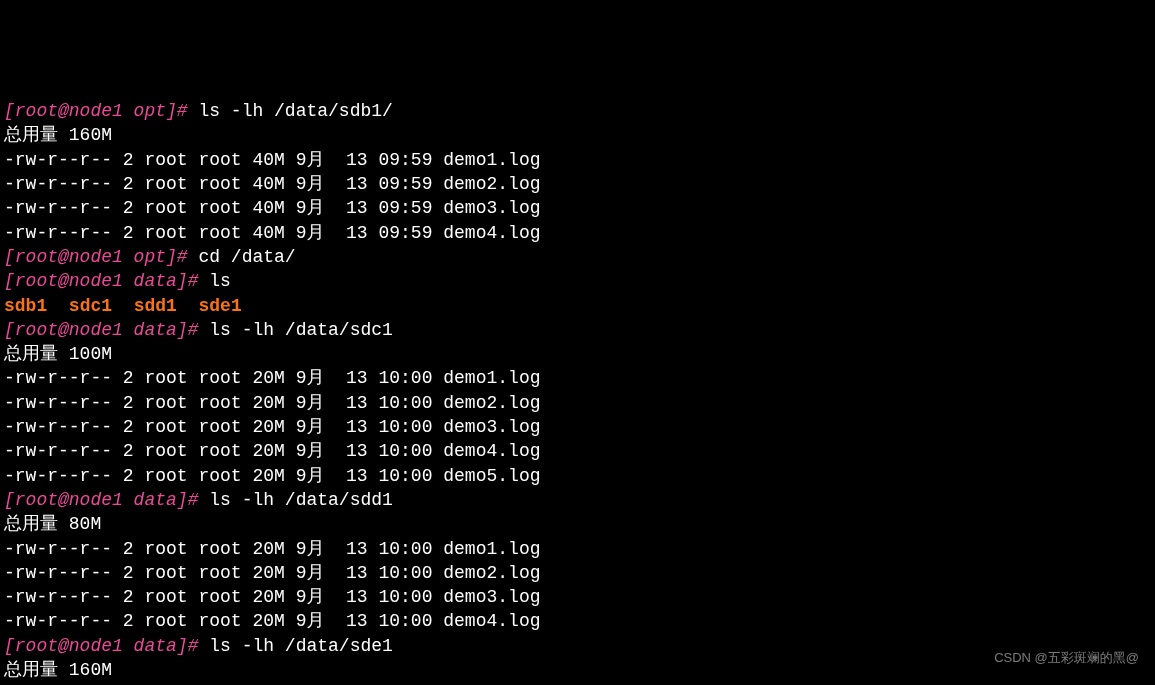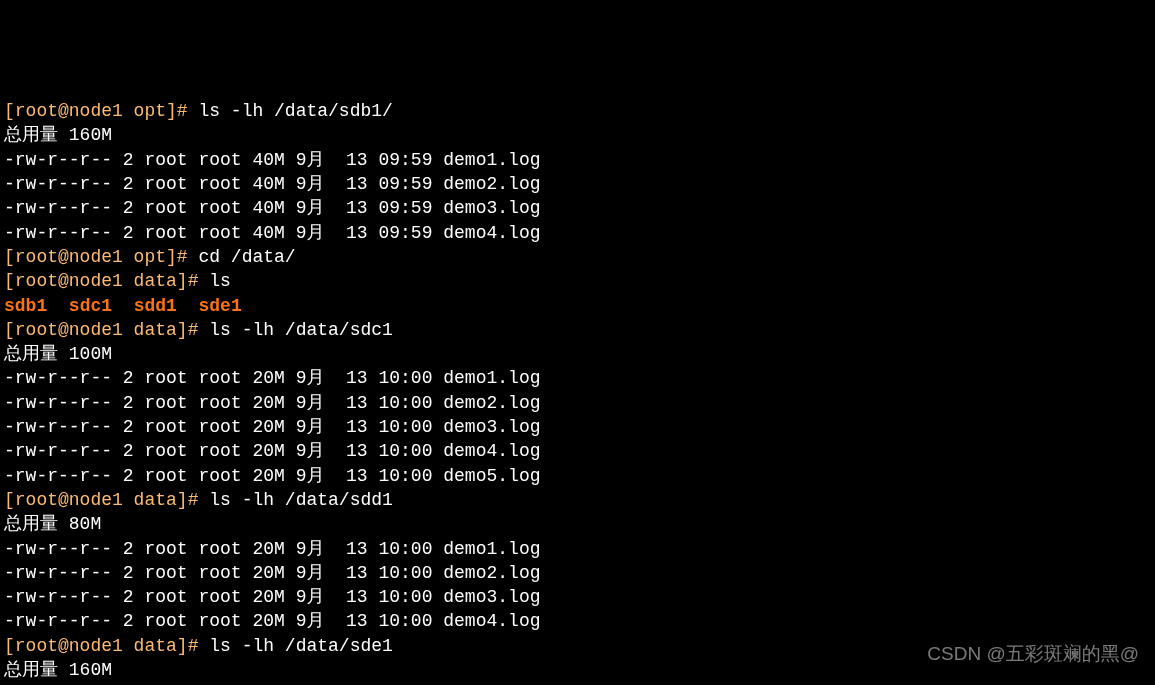--- a/index.html
+++ b/index.html
@@ -20,32 +20,33 @@
       position: relative;
       white-space: pre;
     }
     .terminal {
       white-space: pre;
     }
     .line {
       display: block;
     }
     .prompt {
-      color: #fdba74;
+      color: #ec4899;
+      font-style: italic;
     }
     .dir-blue {
       color: #f97316;
       font-weight: bold;
     }
     .watermark {
       position: absolute;
       bottom: 18px;
       right: 16px;
       color: rgba(220, 220, 220, 0.55);
-      font-size: 19px;
+      font-size: 13px;
       font-family: sans-serif;
     }
   </style>
 </head>
 <body>
 
 
 
 <div class="terminal" id="terminal"><span class="line"><span class="prompt">[root@node1 opt]# </span><span>ls -lh /data/sdb1/</span></span><span class="line">总用量 160M</span><span class="line">-rw-r--r-- 2 root root 40M 9月  13 09:59 demo1.log</span><span class="line">-rw-r--r-- 2 root root 40M 9月  13 09:59 demo2.log</span><span class="line">-rw-r--r-- 2 root root 40M 9月  13 09:59 demo3.log</span><span class="line">-rw-r--r-- 2 root root 40M 9月  13 09:59 demo4.log</span><span class="line"><span class="prompt">[root@node1 opt]# </span><span>cd /data/</span></span><span class="line"><span class="prompt">[root@node1 data]# </span><span>ls</span></span><span class="line"><span class="dir-blue">sdb1</span>  <span class="dir-blue">sdc1</span>  <span class="dir-blue">sdd1</span>  <span class="dir-blue">sde1</span></span><span class="line"><span class="prompt">[root@node1 data]# </span><span>ls -lh /data/sdc1</span></span><span class="line">总用量 100M</span><span class="line">-rw-r--r-- 2 root root 20M 9月  13 10:00 demo1.log</span><span class="line">-rw-r--r-- 2 root root 20M 9月  13 10:00 demo2.log</span><span class="line">-rw-r--r-- 2 root root 20M 9月  13 10:00 demo3.log</span><span class="line">-rw-r--r-- 2 root root 20M 9月  13 10:00 demo4.log</span><span class="line">-rw-r--r-- 2 root root 20M 9月  13 10:00 demo5.log</span><span class="line"><span class="prompt">[root@node1 data]# </span><span>ls -lh /data/sdd1</span></span><span class="line">总用量 80M</span><span class="line">-rw-r--r-- 2 root root 20M 9月  13 10:00 demo1.log</span><span class="line">-rw-r--r-- 2 root root 20M 9月  13 10:00 demo2.log</span><span class="line">-rw-r--r-- 2 root root 20M 9月  13 10:00 demo3.log</span><span class="line">-rw-r--r-- 2 root root 20M 9月  13 10:00 demo4.log</span><span class="line"><span class="prompt">[root@node1 data]# </span><span>ls -lh /data/sde1</span></span><span class="line">总用量 160M</span><span class="line">-rw-r--r-- 2 root root 40M 9月  13 10:01 demo1.log</span></div>
 

